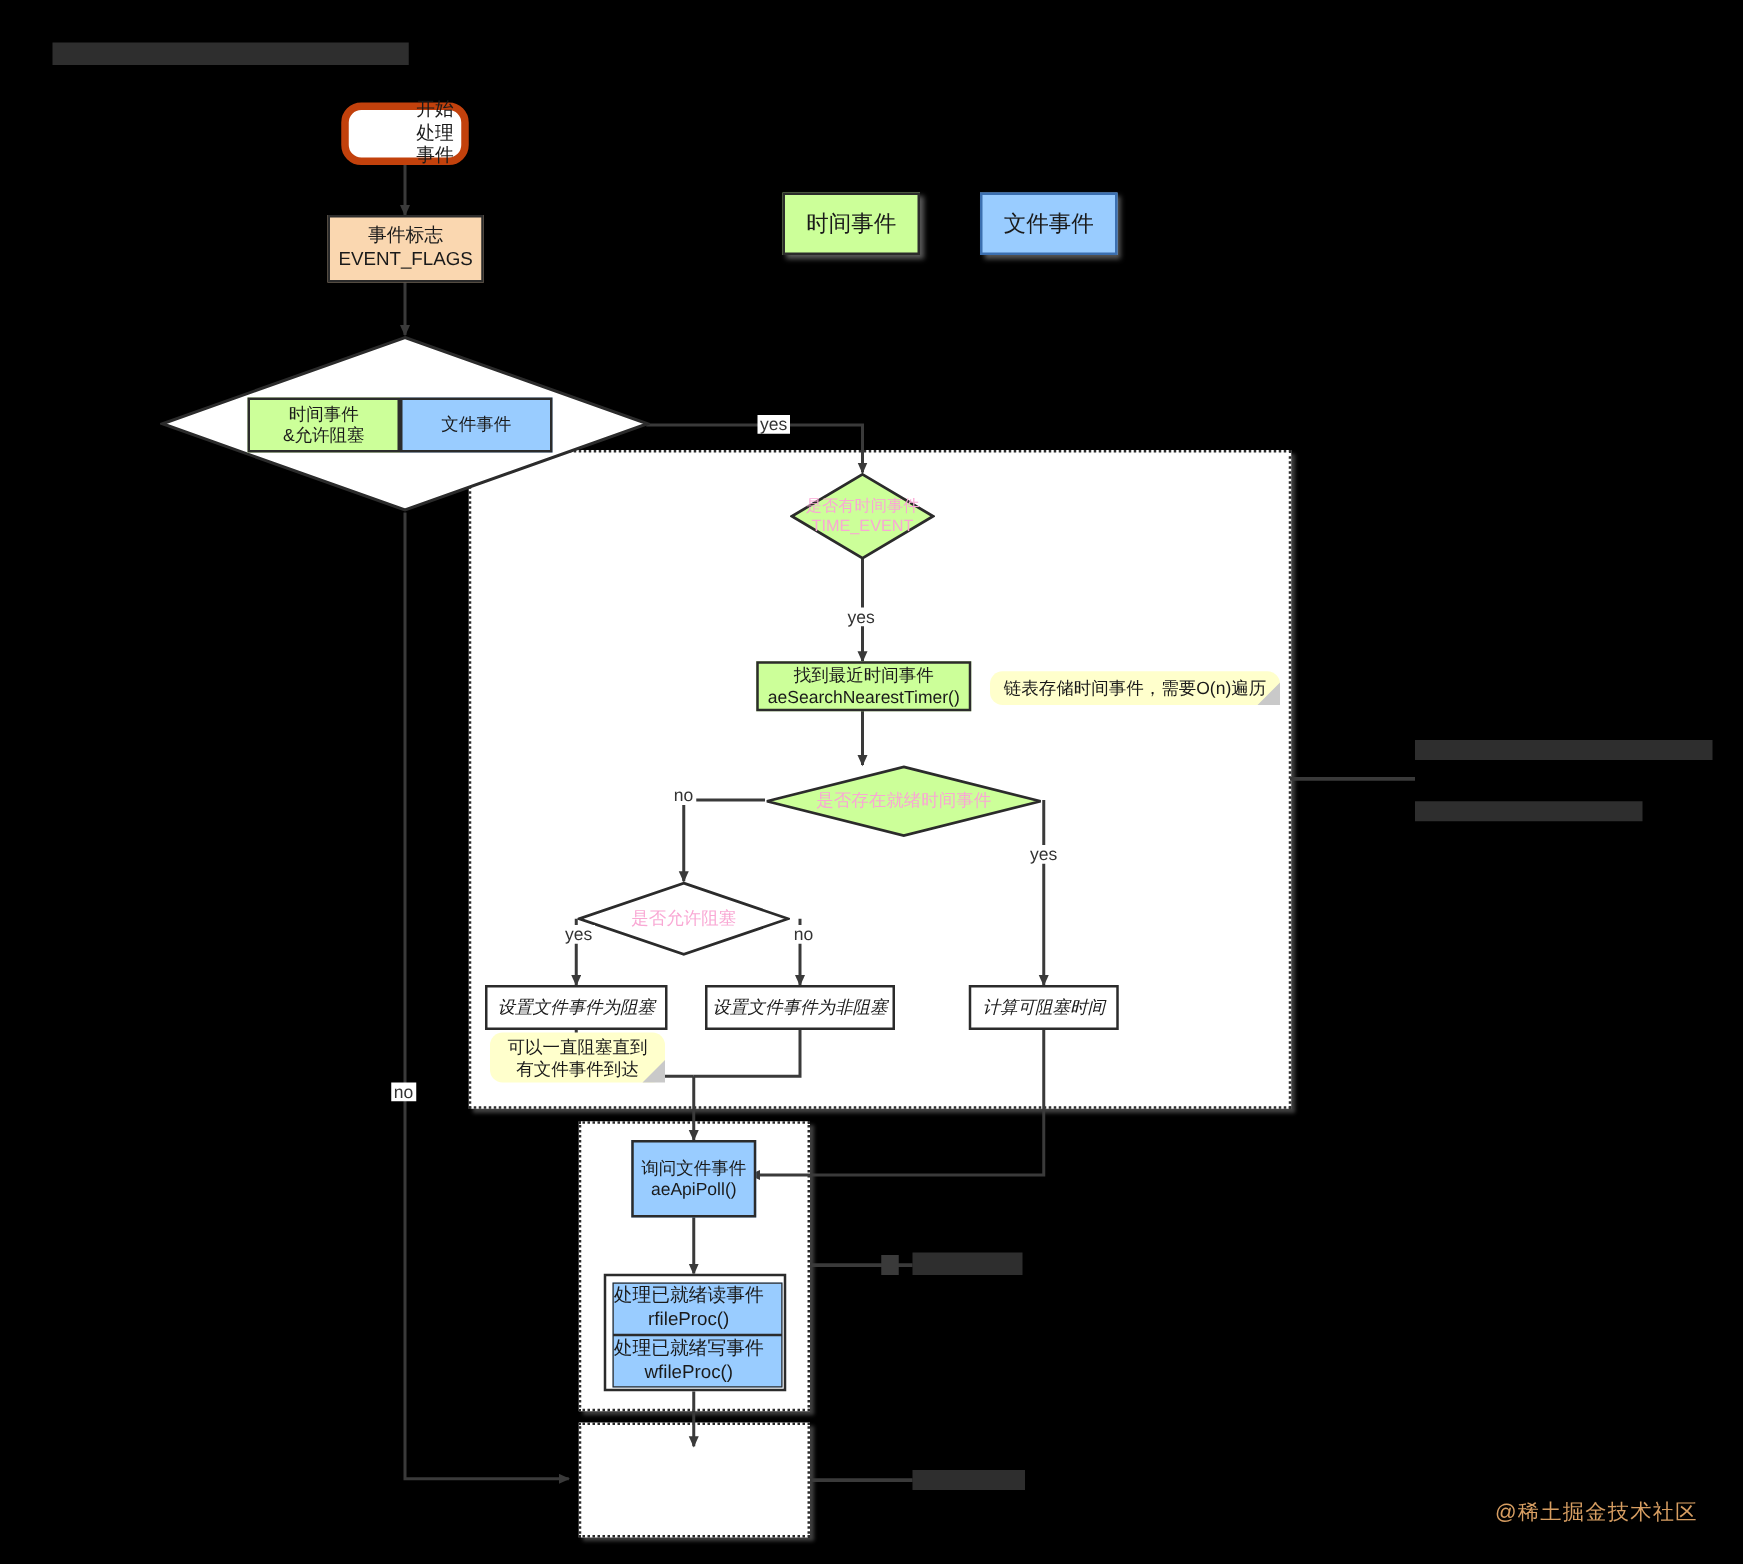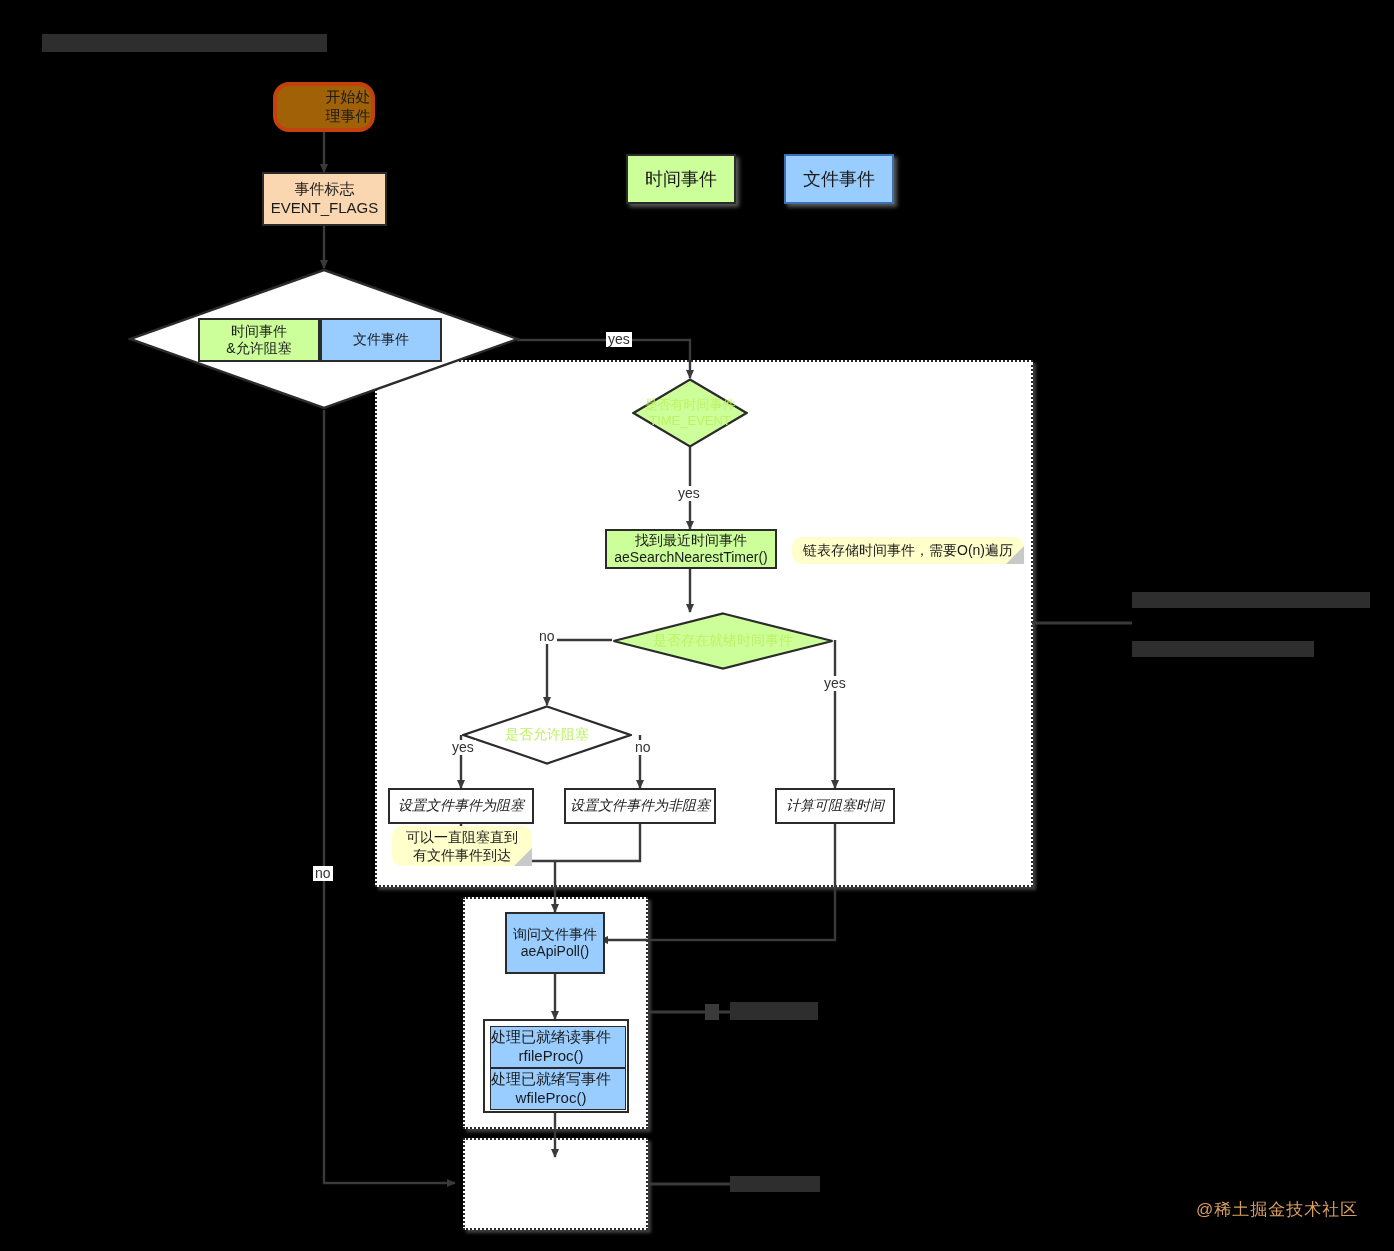--- a/index.html
+++ b/index.html
@@ -5,34 +5,34 @@
   html,body{margin:0;padding:0;background:#000;}
   body{width:1394px;height:1251px;position:relative;overflow:hidden;
        font-family:"Liberation Sans","DejaVu Sans",sans-serif;}
   #canvas{position:absolute;left:0;top:0;width:1394px;height:1251px;}
   svg.layer{position:absolute;left:0;top:0;width:1394px;height:1251px;pointer-events:none;}
   .node{position:absolute;box-sizing:border-box;display:flex;align-items:center;
         justify-content:center;text-align:center;line-height:1.25;color:#1a1a1a;}
   .txt{white-space:pre-line;}
 
   
-  .terminator{background:#a16207;border:4px solid #c2410c;border-radius:16px;font-size:15px;padding-left:48px;}
+  .terminator{background:#ffffff;border:6px solid #c2410c;border-radius:16px;font-size:15px;padding-left:48px;}
   .proc-orange{background:#fad7b0;border:2px solid #2b2b2b;font-size:15px;}
   .proc-green{background:#ccff99;border:2px solid #2b2b2b;font-size:15px;}
   .proc-blue{background:#99ccff;border:2px solid #2b2b2b;font-size:15px;}
   .proc-white{background:#fff;border:2px solid #2b2b2b;font-size:15px;font-style:italic;}
   .legend-chip{font-size:18px;box-shadow:3px 3px 4px rgba(255,255,255,.35);}
   .legend-green{background:#ccff99;border:2px solid #2b2b2b;}
   .legend-blue{background:#99ccff;border:2px solid #3b6fb0;}
 
   .diamond-wrap{position:absolute;}
   .diamond-wrap .dmd{position:absolute;left:0;top:0;width:100%;height:100%;}
   .diamond-wrap .dlabel{position:absolute;left:0;top:0;width:100%;height:100%;
         display:flex;align-items:center;justify-content:center;text-align:center;
-        font-size:15px;color:#bef264;line-height:1.25;white-space:pre-line;}
+        font-size:15px;color:#f9a8d4;line-height:1.25;white-space:pre-line;}
 
   .note{background:#ffffcc;font-size:14px;color:#1a1a1a;position:absolute;
         display:flex;align-items:center;justify-content:center;text-align:center;
         line-height:1.3;white-space:pre-line;border-radius:10px;}
   .note:after{content:"";position:absolute;right:0;bottom:0;border-style:solid;
         border-width:0 0 18px 18px;border-color:transparent transparent #c9c9c9 transparent;}
 
   .edge-label{position:absolute;background:#fff;color:#333;font-size:14px;
         padding:0 2px;line-height:1.1;}
 

